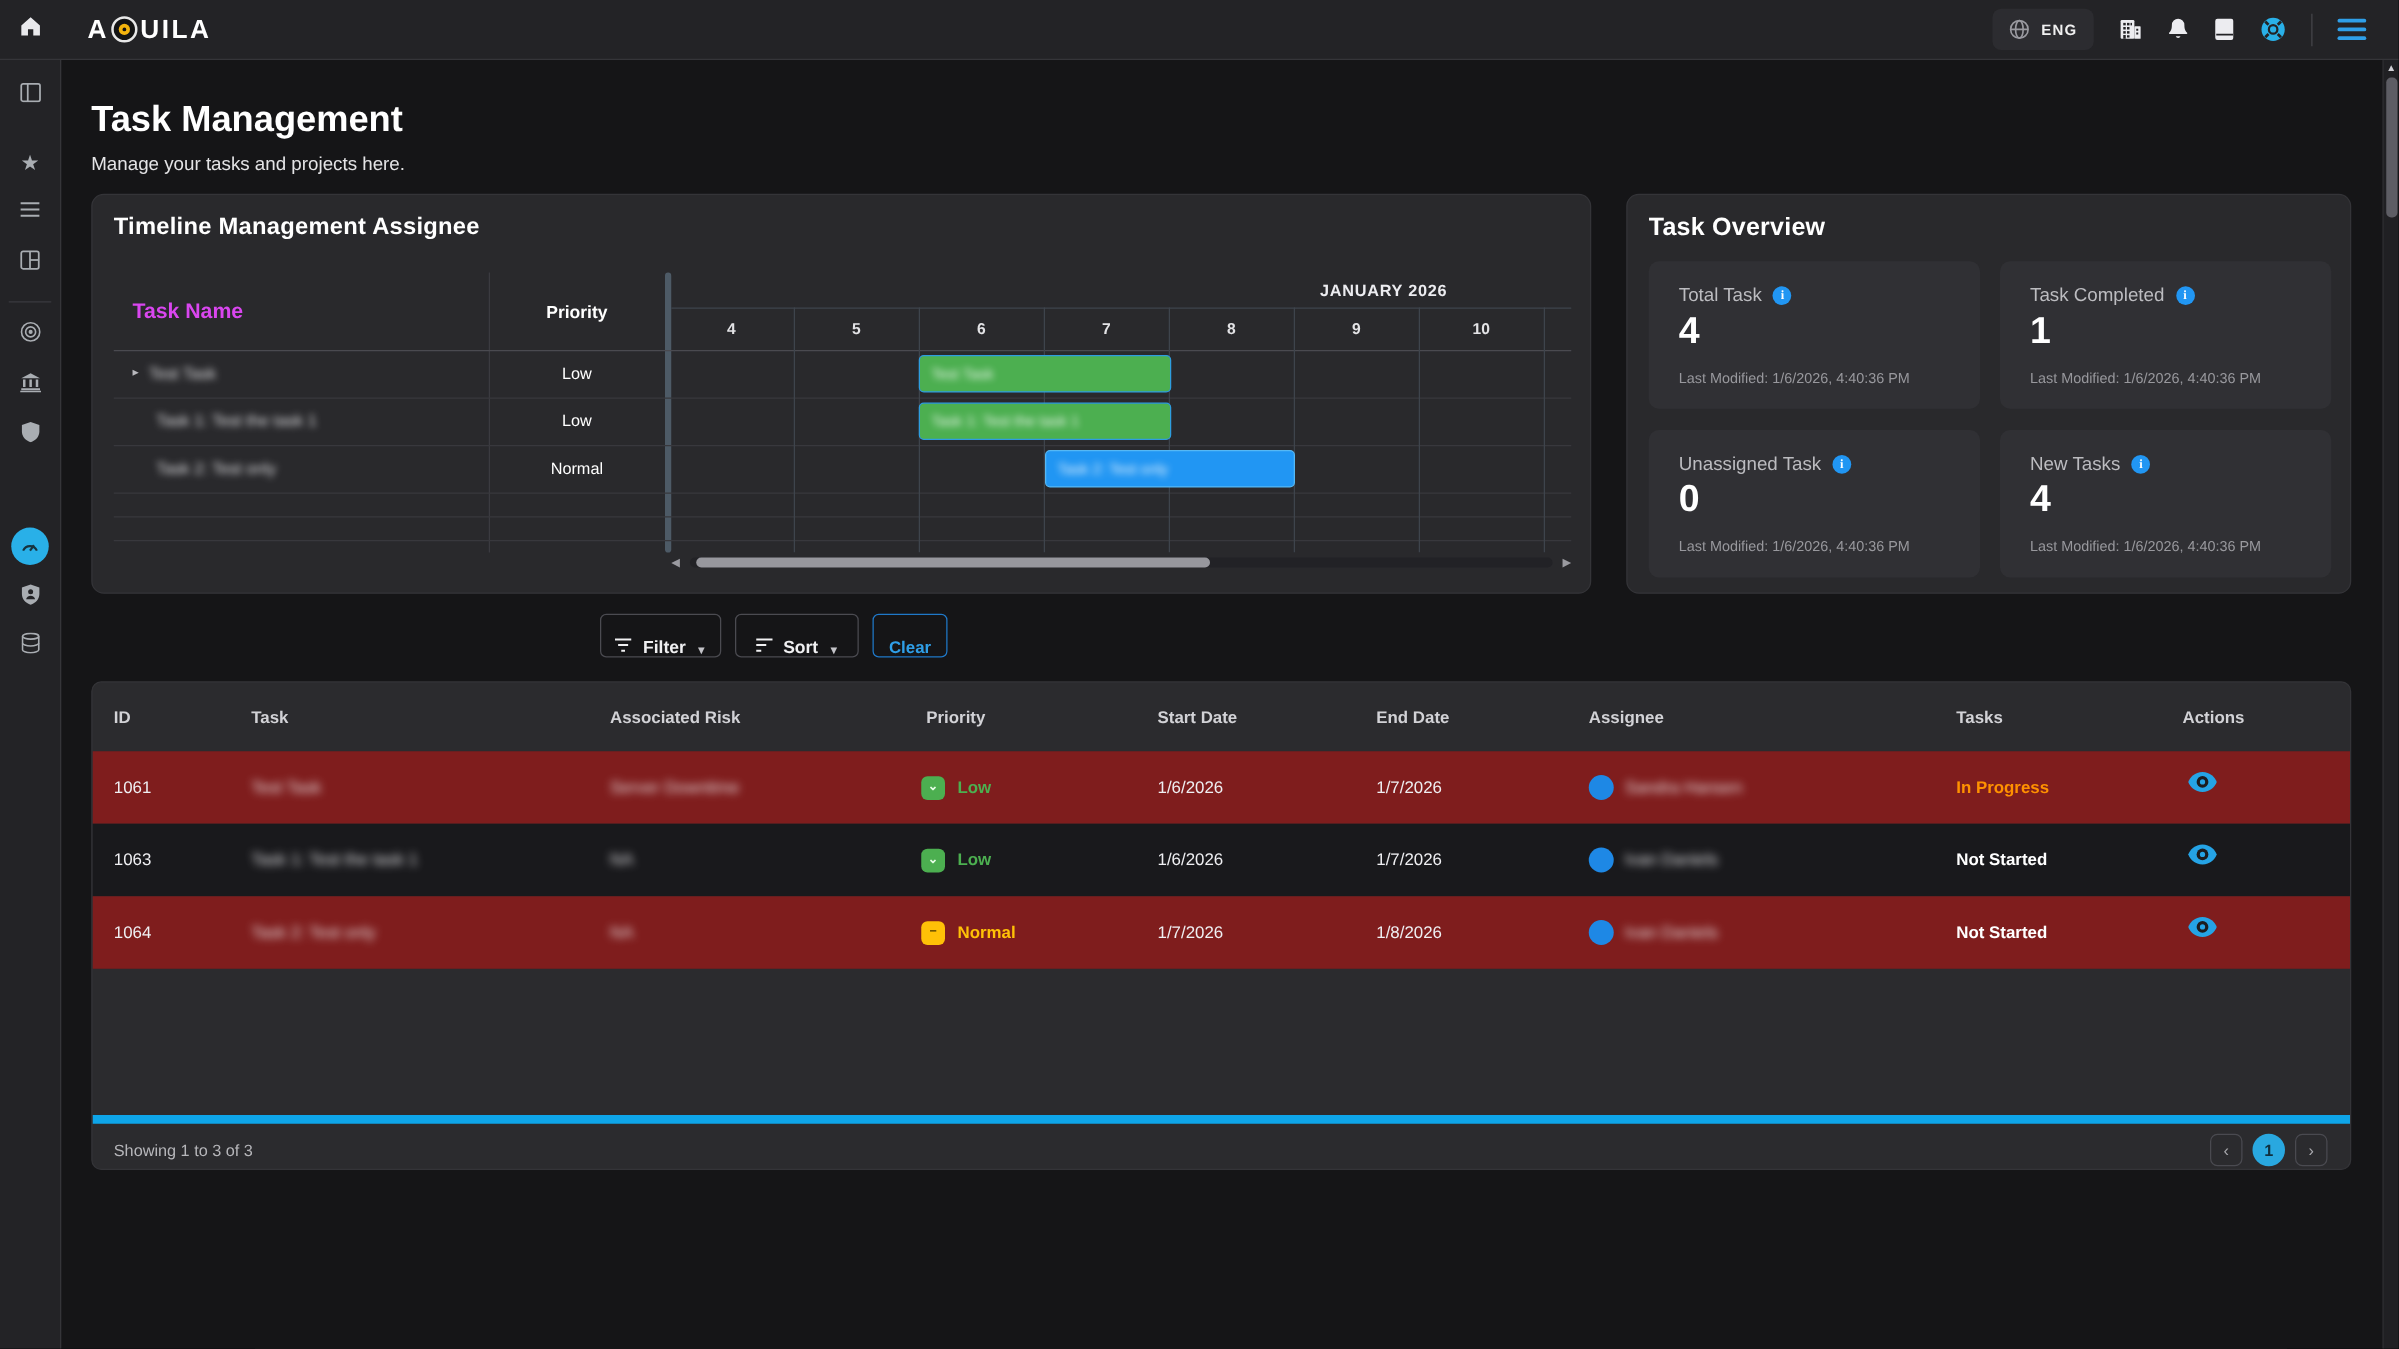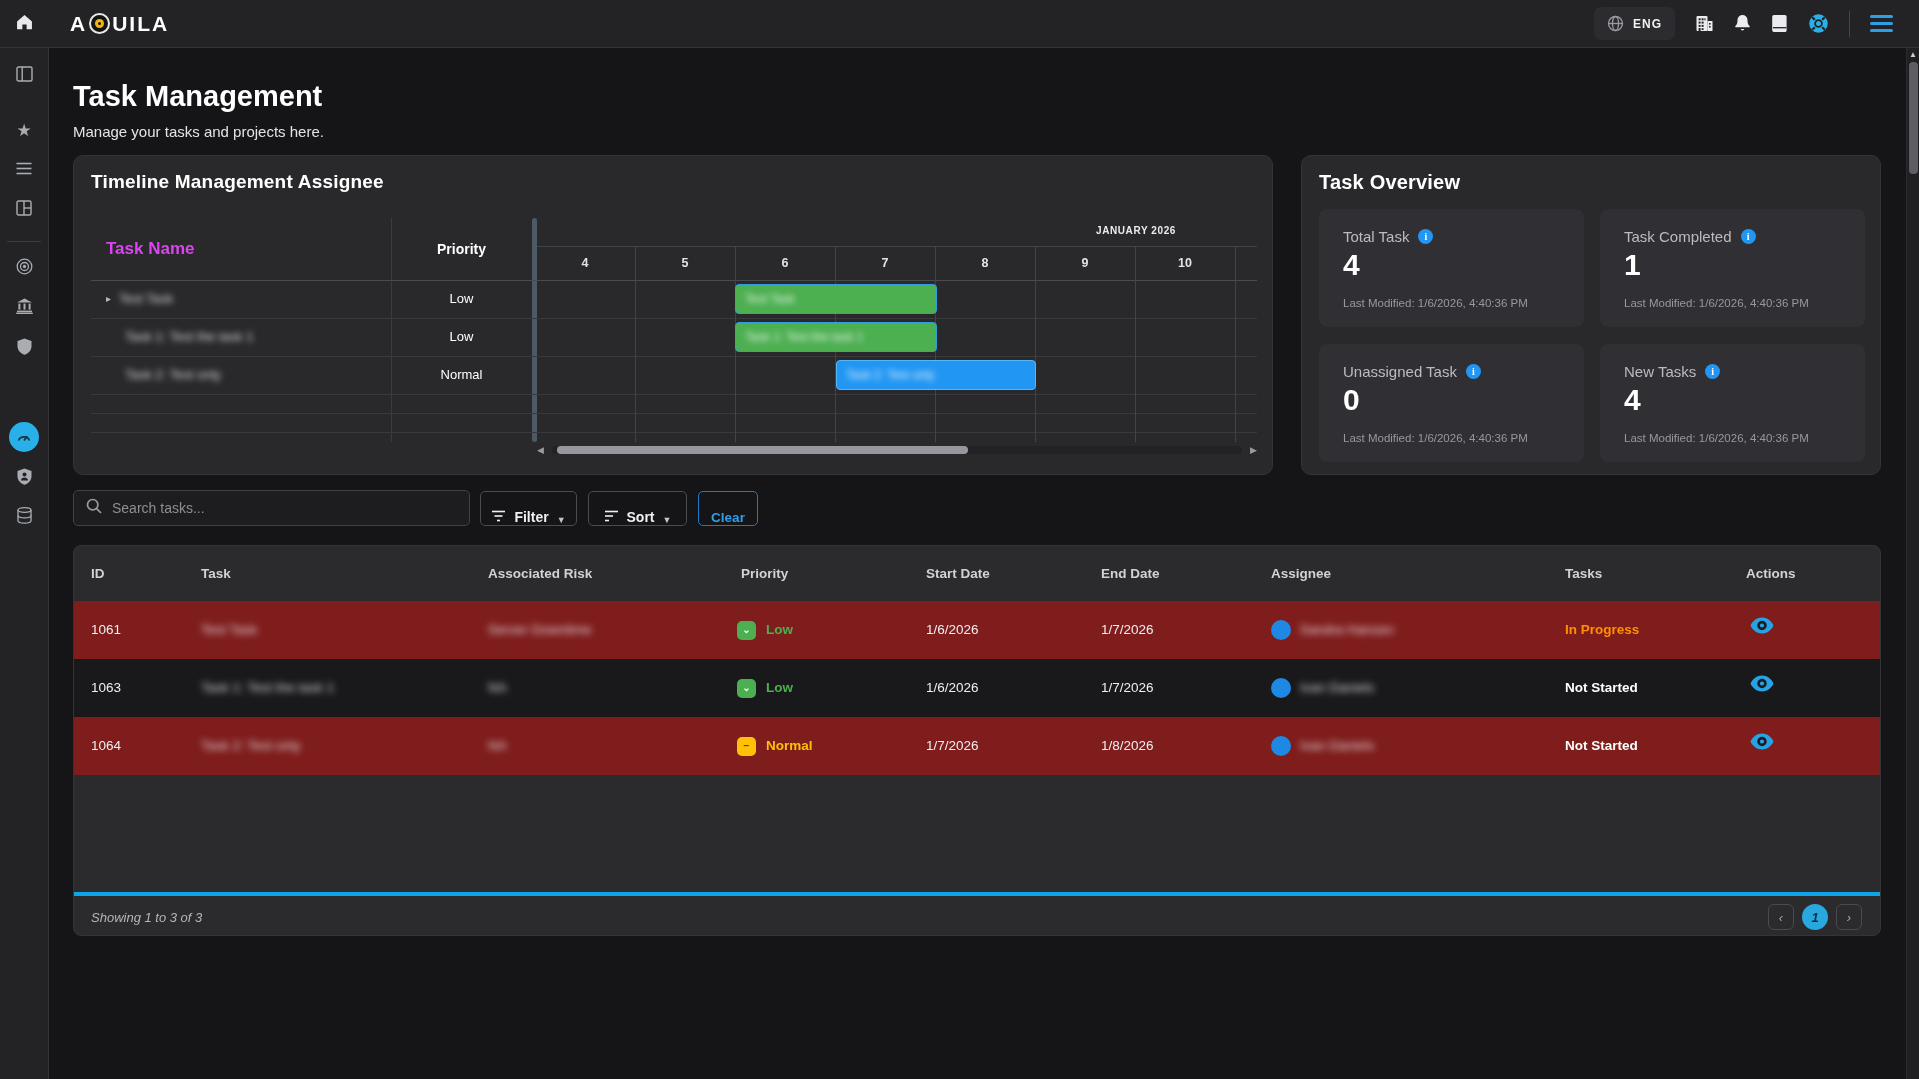--- a/index.html
+++ b/index.html
@@ -45,21 +45,21 @@
   
   .gantt { position:absolute; left:17px; top:62px; width:1166px; height:240px; }
   .g-hline { position:absolute; left:0; width:1166px; height:1px; background:#38383d; }
   .g-hline.hdr { background:#4a4a50; }
   .g-hline.chart-only { left:446px; width:720px; background:#3e444c; }
   .g-colline { position:absolute; left:300px; top:0; width:1px; height:224px; background:#3b3b40; }
   .g-col-task { position:absolute; left:15px; top:0; height:62px; line-height:62px; font-size:17px; font-weight:700; color:#d946ef; }
   .g-col-prio { position:absolute; left:300px; width:141px; top:0; height:62px; line-height:62px; text-align:center; font-size:14px; font-weight:700; color:#fff; }
   .g-strip { position:absolute; left:441px; top:0; width:5px; height:224px; background:#4d5a66; border-radius:3px; }
   .g-chart { position:absolute; left:446px; top:0; width:720px; height:224px; overflow:hidden; }
-  .g-month { position:absolute; left:519px; top:7px; width:160px; text-align:center; font-size:10px; font-weight:700; letter-spacing:.6px; color:#ececf0; }
+  .g-month { position:absolute; left:519px; top:7px; width:160px; text-align:left; font-size:13px; font-weight:700; letter-spacing:.6px; color:#ececf0; }
   .g-vline { position:absolute; top:28px; bottom:0; width:1px; background:#3e444c; }
   .g-day { position:absolute; top:28px; height:34px; line-height:34px; width:100px; text-align:center; font-size:12.5px; font-weight:700; color:#e3e3e6; }
   .g-taskname { position:absolute; left:15px; width:285px; height:38px; line-height:38px; font-size:13px; color:#e9e9ec; display:flex; align-items:center; gap:8px; }
   .g-prio-val { position:absolute; left:300px; width:141px; height:38px; line-height:38px; text-align:center; font-size:13px; color:#fff; }
   .g-arrow { color:#b9b9be; font-size:10px; }
   .g-bar { position:absolute; height:30px; border-radius:4px; border:1px solid #2e9ddf; color:#fff; font-size:12px; line-height:28px; padding:0 9px; overflow:hidden; white-space:nowrap; }
   .g-scroll { position:absolute; left:446px; top:226px; width:720px; height:12px; }
   .g-sc-arrow { position:absolute; top:1px; color:#9a9aa0; font-size:9px; line-height:10px; }
   .g-sc-track { position:absolute; left:15px; right:15px; top:2px; height:8px; background:#222226; border-radius:4px; }
   .g-sc-thumb { position:absolute; left:20px; top:2px; width:411px; height:8px; background:#97979d; border-radius:4px; }
@@ -98,21 +98,21 @@
   .h-id { left:17px; } .h-task { left:127px; } .h-risk { left:414px; } .h-prio { left:667px; }
   .h-start { left:852px; } .h-end { left:1027px; } .h-assignee { left:1197px; } .h-status { left:1491px; } .h-actions { left:1672px; }
   .prio-badge { width:19px; height:19px; border-radius:5px; display:flex; align-items:center; justify-content:center; font-size:10px; font-weight:700; }
   .badge-low { background:#4caf50; color:#eaffea; }
   .badge-normal { background:#ffc107; color:#5c4500; }
   .prio-low-txt { color:#4caf50; font-weight:700; font-size:13.5px; }
   .prio-normal-txt { color:#ffc107; font-weight:700; font-size:13.5px; }
   .status-progress { color:#ff9100; }
   .status-none { color:#ffffff; }
   .avatar { width:20px; height:20px; border-radius:50%; background:#1e88e5; }
-  .t-footer { position:absolute; left:0; bottom:0; width:100%; height:43px; border-top:4px solid #0ea5e9;font-style:italic; }
+  .t-footer { position:absolute; left:0; bottom:0; width:100%; height:43px; border-top:7px solid #0ea5e9; }
   .t-showing { position:absolute; left:17px; top:0; line-height:43px; font-size:13px; color:#b6b6ba; }
   .pager { position:absolute; right:18px; top:8px; display:flex; align-items:center; gap:8px; }
   .page-nav { width:26px; height:26px; border:1px solid #4a4a50; border-radius:6px; color:#a9a9ae; font-size:13px; display:flex; align-items:center; justify-content:center; background:transparent; }
   .page-num { width:26px; height:26px; border-radius:50%; background:#29a8e0; color:#10303f; font-size:13px; font-weight:700; display:flex; align-items:center; justify-content:center; }
 
   .blur { filter:blur(3.5px); opacity:.9; }
   .blur-sm { filter:blur(3px); opacity:.9; }
 </style>
 </head>
 <body>
@@ -364,29 +364,20 @@
     <div class="card" style="left:298px; top:188px;">
       <div class="card-label">
           <span>New Tasks</span>
           <span class="info-dot">i</span>
         </div>
       <div class="card-value">4</div>
       <div class="card-mod">Last Modified: 1/6/2026, 4:40:36 PM</div>
     </div>
   </div>
 
-  <div class="search-box">
-    <span>
-      <svg width="16" height="16" viewBox="0 0 16 16" fill="none" stroke="#9a9aa0" stroke-width="1.7">
-          <circle cx="6.7" cy="6.7" r="5.2"></circle>
-          <line x1="10.6" y1="10.6" x2="15" y2="15"></line>
-        </svg>
-    </span>
-    <input type="text" placeholder="Search tasks..." style="">
-  </div>
   <button class="tbtn" id="filter-btn">
     <span><svg width="15" height="12" viewBox="0 0 15 12" stroke="#f0f0f2" stroke-width="1.6">
           <line x1="1" y1="1.5" x2="14" y2="1.5"></line>
           <line x1="3.5" y1="6" x2="11.5" y2="6"></line>
           <line x1="6" y1="10.5" x2="9" y2="10.5"></line>
         </svg></span>
     <span>Filter</span>
     <span class="chev">▼</span>
   </button>
   <button class="tbtn" id="sort-btn">

